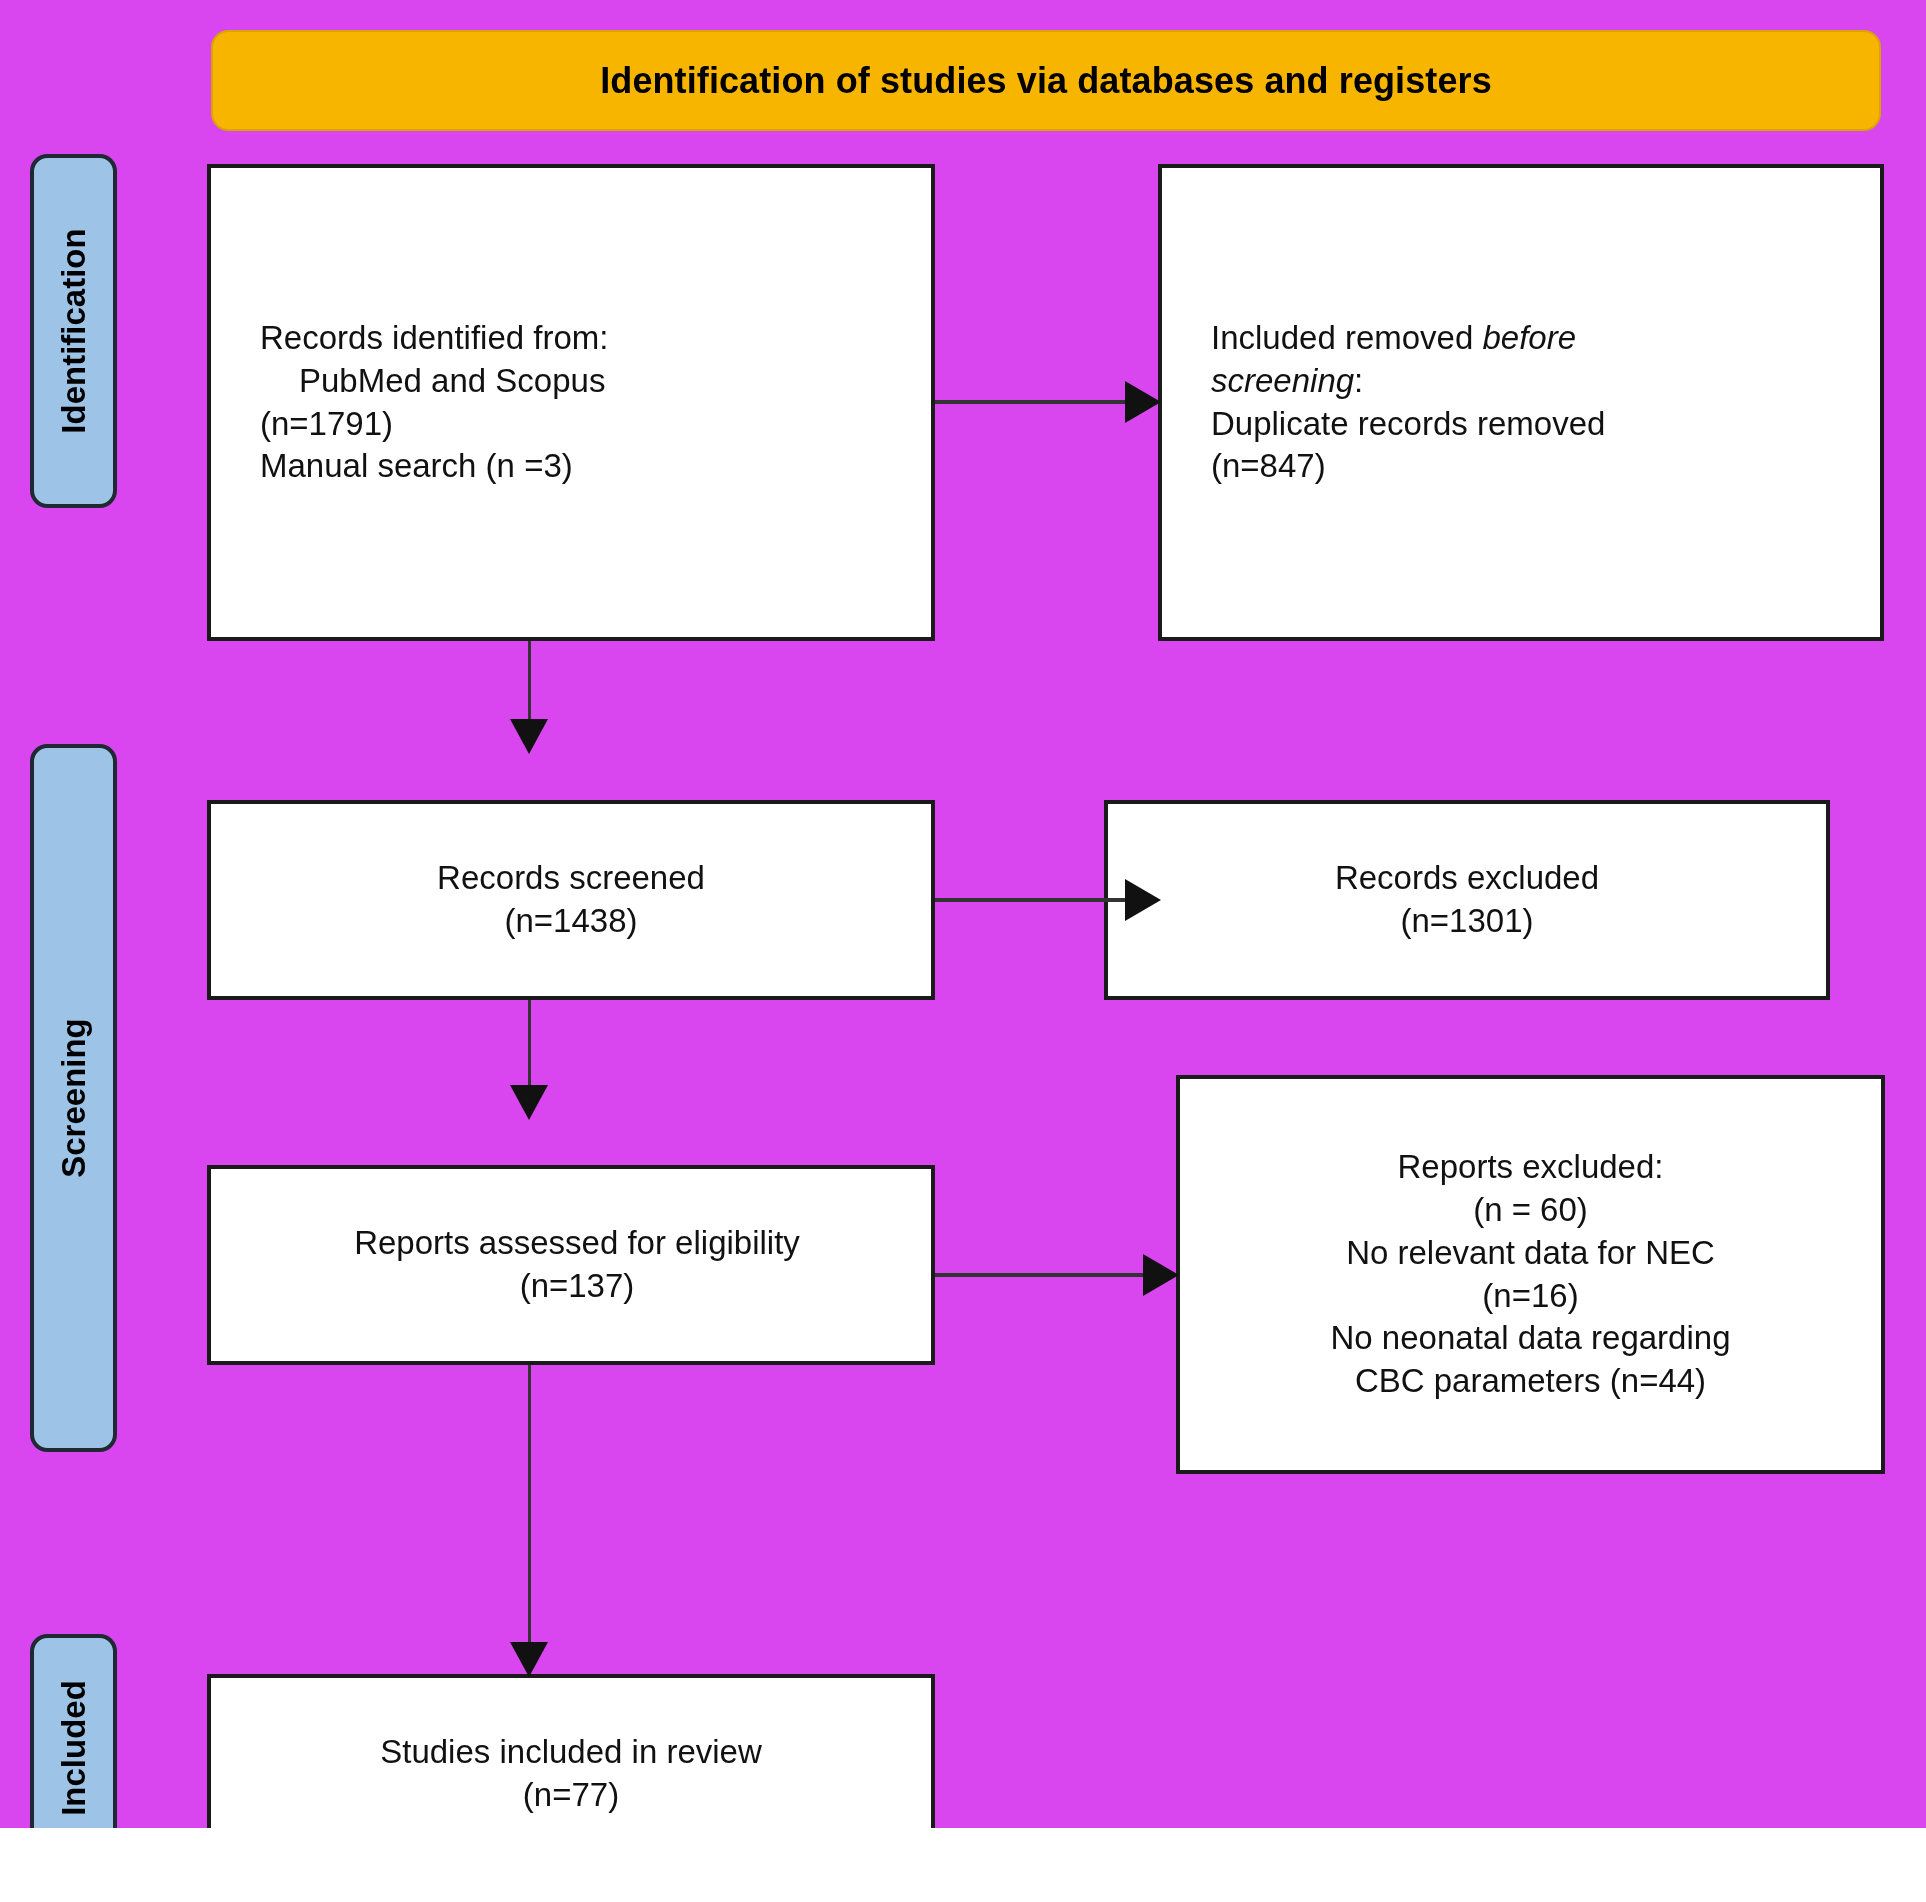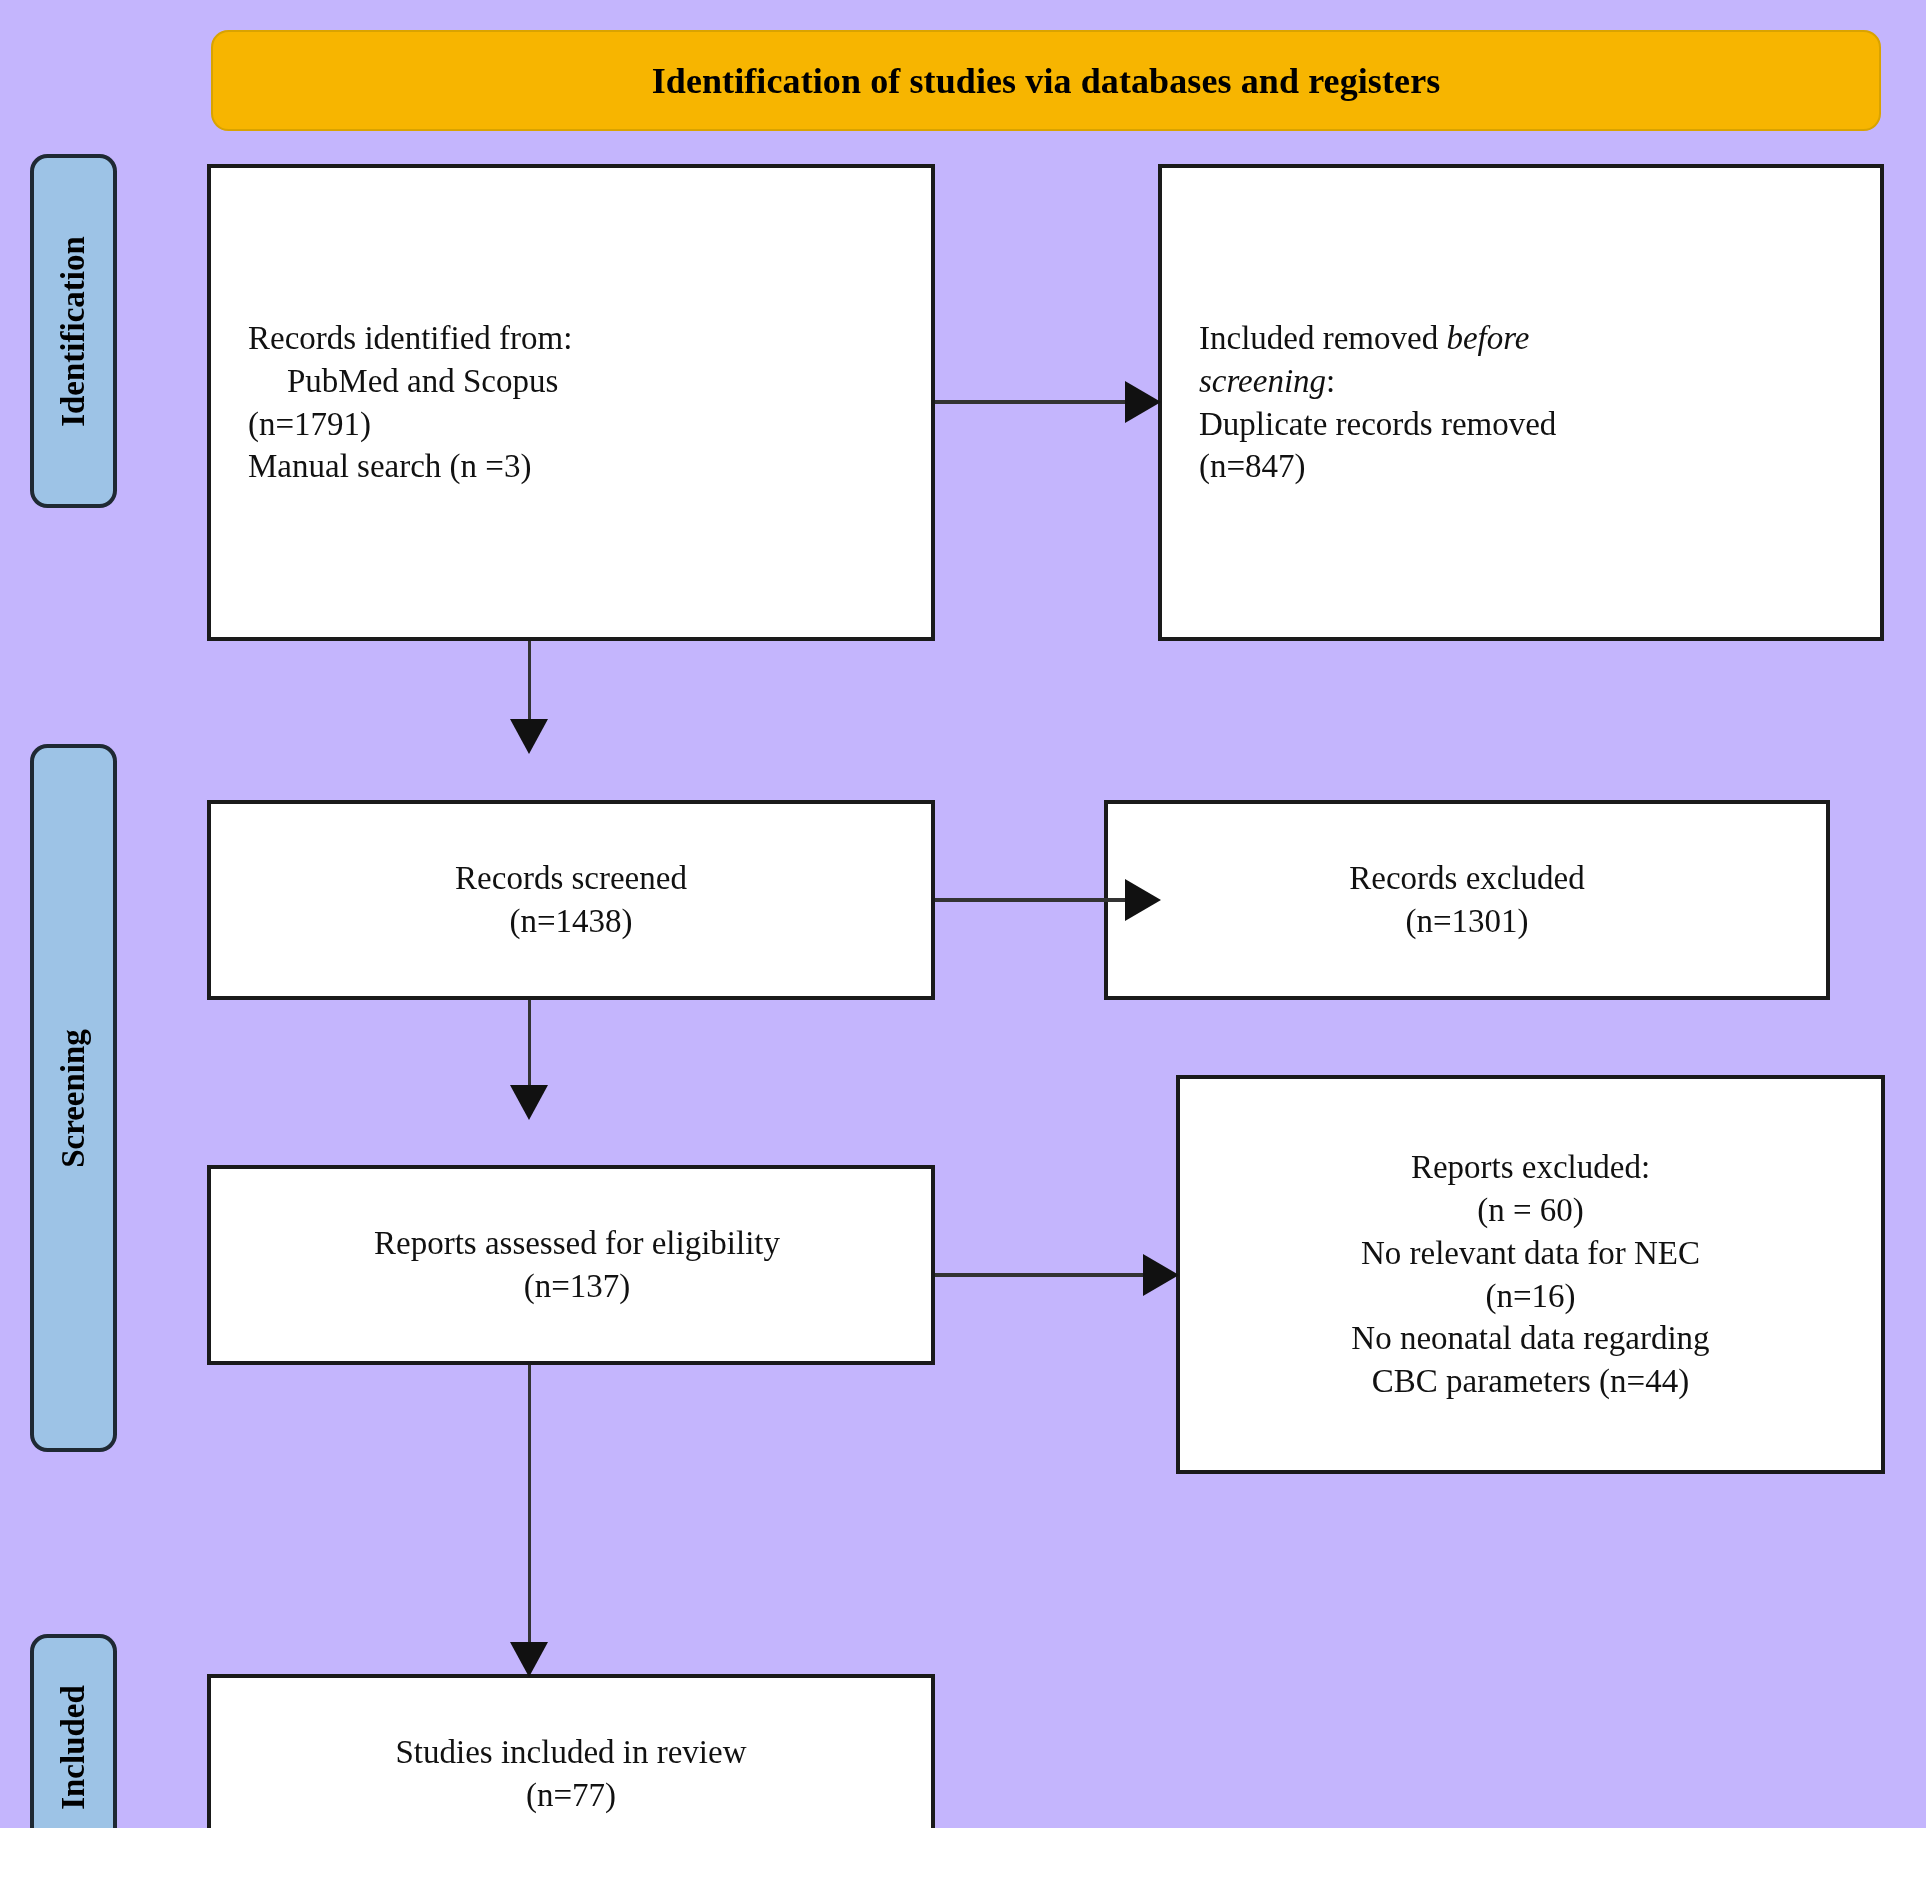--- a/index.html
+++ b/index.html
@@ -4,22 +4,22 @@
 <style>
   html, body {
     margin: 0;
     padding: 0;
     background: #ffffff;
   }
   #canvas {
     position: relative;
     width: 1926px;
     height: 1828px;
-    background: #c4b5fd;
-    font-family: Liberation Serif, serif;
+    background: #d946ef;
+    font-family: Liberation Sans, sans-serif;
     overflow: hidden;
   }
 
   
   .banner {
     position: absolute;
     left: 211px;
     top: 30px;
     width: 1670px;
     height: 101px;
@@ -71,21 +71,21 @@
     align-items: center;
   }
   .box.left-align { justify-content: flex-start; }
   .box.center-align { justify-content: center; }
   .box-text {
     font-size: 33px;
     line-height: 1.30;
     color: #111111;
     white-space: pre-line;
   }
-  .box.left-align .box-text { text-align: left; padding-left: 37px; }
+  .box.left-align .box-text { text-align: left; padding-left: 49px; }
   .box.center-align .box-text { text-align: center; width: 100%; }
   .box-text .ital { font-style: italic; }
   .indent { display: inline-block; width: 39px; }
 
   #box-identified      { left: 207px;  top: 164px;  width: 728px; height: 477px; }
   #box-removed         { left: 1158px; top: 164px;  width: 726px; height: 477px; }
   #box-screened        { left: 207px;  top: 800px; width: 728px; height: 200px; }
   #box-excluded        { left: 1104px; top: 800px; width: 726px; height: 200px; }
   #box-eligibility     { left: 207px;  top: 1165px; width: 728px; height: 200px; padding-left: 12px; }
   #box-reports-excl    { left: 1176px; top: 1075px; width: 709px; height: 399px; }

